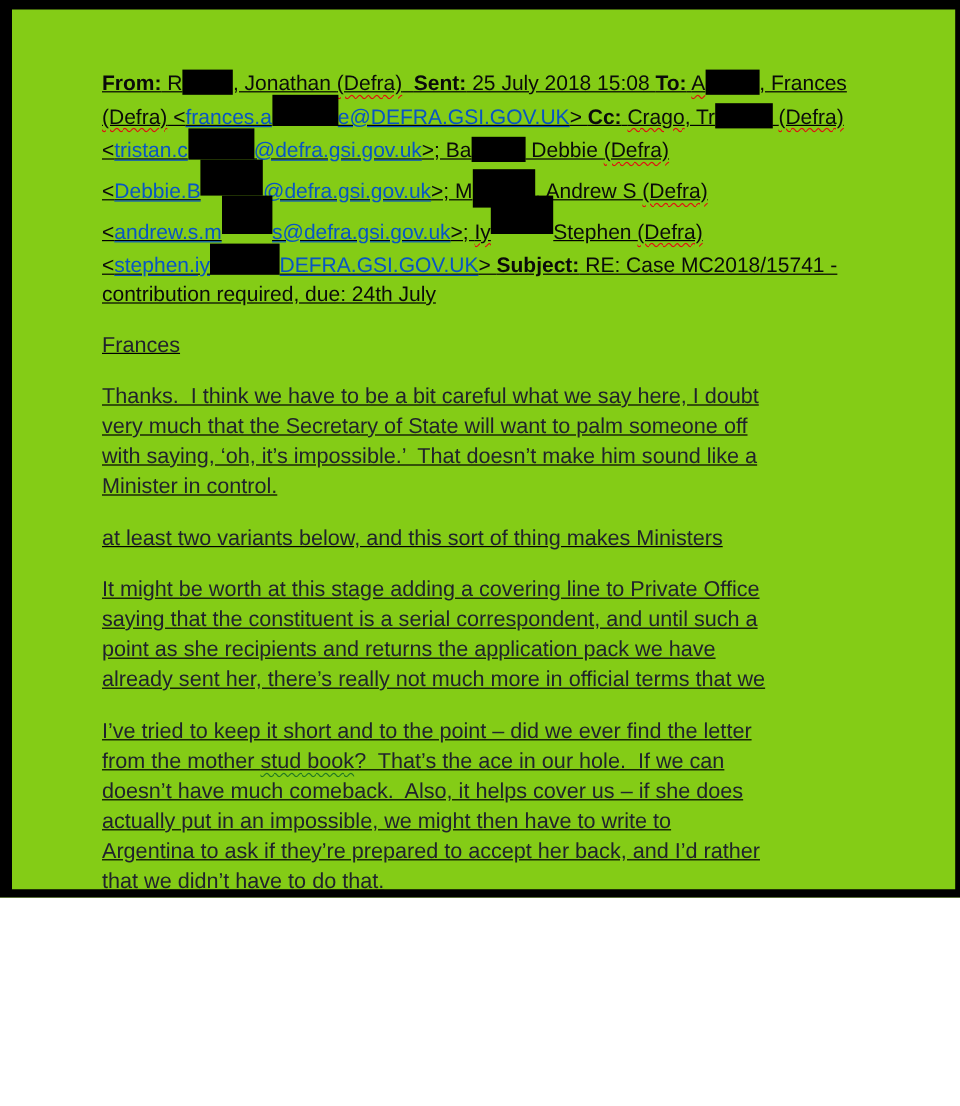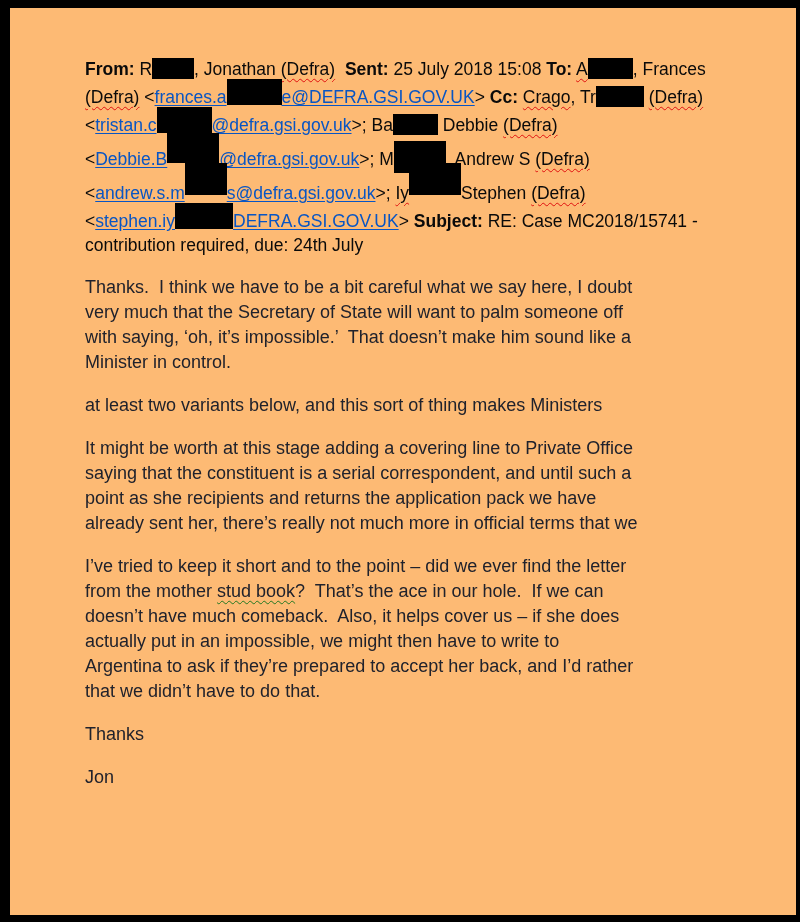--- a/index.html
+++ b/index.html
@@ -1,24 +1,25 @@
 <!DOCTYPE html>
 <html><head>
 <meta charset="utf-8">
 <style>
   * { margin:0; padding:0; box-sizing:border-box; }
   html,body { width:800px; height:922px; overflow:hidden; background:#ffffff; }
   body { font-family:"Liberation Sans","DejaVu Sans",sans-serif; }
 
   .scan-frame {
-    width:800px; height:922px;
-    background:#fdba74;
+    width:800px; height:748px;
+    background:#84cc16;
     border-style:solid; border-color:#000000;
     border-width:8px 4px 7px 10px;
     overflow:hidden;
+    text-decoration:underline;
   }
   .page { padding:49px 80px 0 75px; }
 
   
   .email-header .tline {
     font-size:17.5px; line-height:24px;
     white-space:pre; color:#0a0a0a;
   }
 
   
@@ -66,20 +67,23 @@
         <div class="tline"><span class="run-sqred">(Defra)</span><span class="run-plain"> &lt;</span><span class="run-link">frances.a</span><span class="redact" style="width: 55px; height: 26px; transform: translateY(-2px);"></span><span class="run-link">e@DEFRA.GSI.GOV.UK</span><span class="run-plain">&gt; </span><span class="run-bold">Cc:</span><span class="run-plain"> </span><span class="run-sqred">Crago</span><span class="run-plain">, Tr</span><span class="redact" style="width: 48px;"></span><span class="run-plain"> </span><span class="run-sqred">(Defra)</span></div>
         <div class="tline"><span class="run-plain">&lt;</span><span class="run-link">tristan.c</span><span class="redact" style="width: 55px; height: 26px; transform: translateY(-2px);"></span><span class="run-link">@defra.gsi.gov.uk</span><span class="run-plain">&gt;; Ba</span><span class="redact" style="width: 45px;"></span><span class="run-plain"> Debbie </span><span class="run-sqred">(Defra)</span></div>
         <div class="tline"><span class="run-plain">&lt;</span><span class="run-link">Debbie.B</span><span class="redact" style="width: 52px; height: 30px; transform: translateY(-6px);"></span><span class="run-link">@defra.gsi.gov.uk</span><span class="run-plain">&gt;; M</span><span class="redact" style="width: 52px; height: 32px; transform: translateY(4px);"></span><span class="run-plain">, Andrew S </span><span class="run-sqred">(Defra)</span></div>
         <div class="tline"><span class="run-plain">&lt;</span><span class="run-link">andrew.s.m</span><span class="redact" style="width: 42px; height: 32px; transform: translateY(-8px);"></span><span class="run-link">s@defra.gsi.gov.uk</span><span class="run-plain">&gt;; </span><span class="run-sqred">Iy</span><span class="redact" style="width: 52px; height: 32px; transform: translateY(-8px);"></span><span class="run-plain">Stephen </span><span class="run-sqred">(Defra)</span></div>
         <div class="tline"><span class="run-plain">&lt;</span><span class="run-link">stephen.iy</span><span class="redact" style="width: 58px; height: 26px; transform: translateY(-2px);"></span><span class="run-link">DEFRA.GSI.GOV.UK</span><span class="run-plain">&gt; </span><span class="run-bold">Subject:</span><span class="run-plain"> RE: Case MC2018/15741 -</span></div>
         <div class="tline"><span class="run-plain">contribution required, due: 24th July</span></div>
       </div>
 
     <div class="email-body">
       <div class="para">
+          <div class="tline"><span class="run-plain">Frances</span></div>
+        </div>
+      <div class="para">
           <div class="tline"><span class="run-plain">Thanks.  I think we have to be a bit careful what we say here, I doubt</span></div>
           <div class="tline"><span class="run-plain">very much that the Secretary of State will want to palm someone off</span></div>
           <div class="tline"><span class="run-plain">with saying, ‘oh, it’s impossible.’  That doesn’t make him sound like a</span></div>
           <div class="tline"><span class="run-plain">Minister in control.</span></div>
         </div>
       <div class="para">
           <div class="tline"><span class="run-plain">at least two variants below, and this sort of thing makes Ministers</span></div>
         </div>
       <div class="para">
           <div class="tline"><span class="run-plain">It might be worth at this stage adding a covering line to Private Office</span></div>

